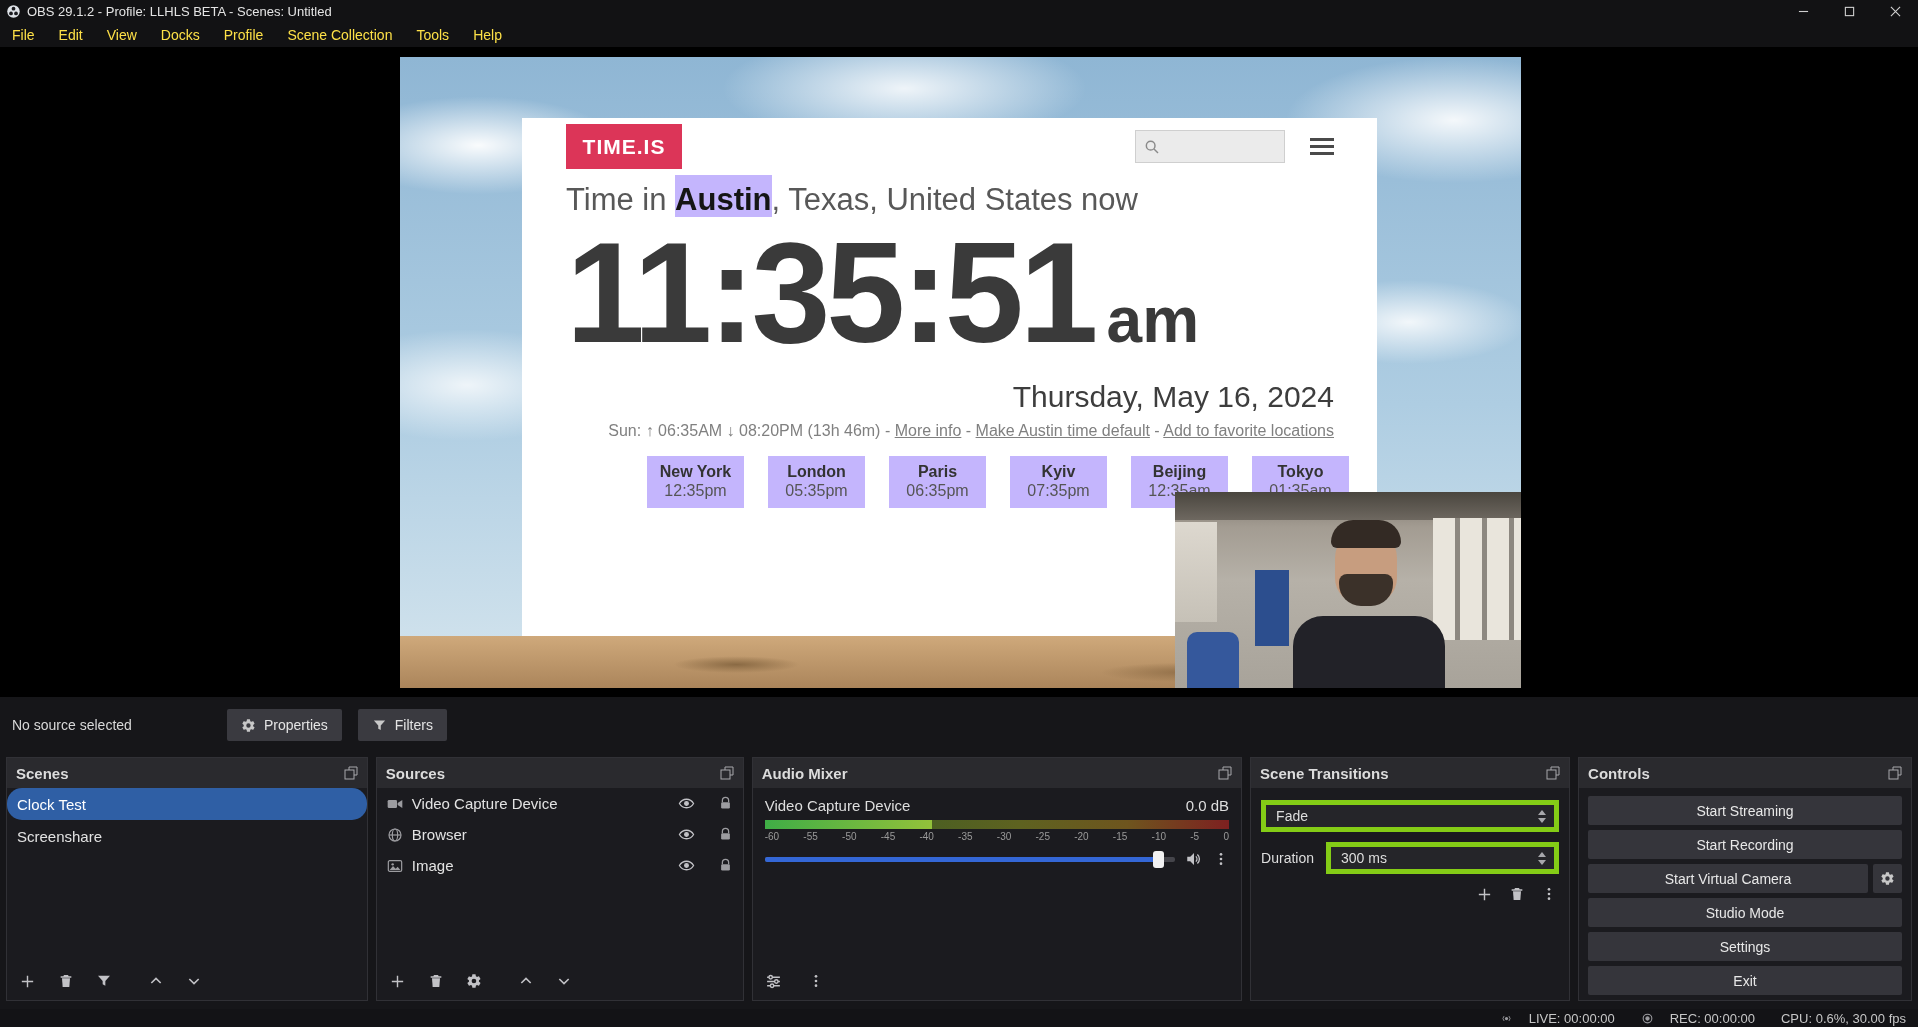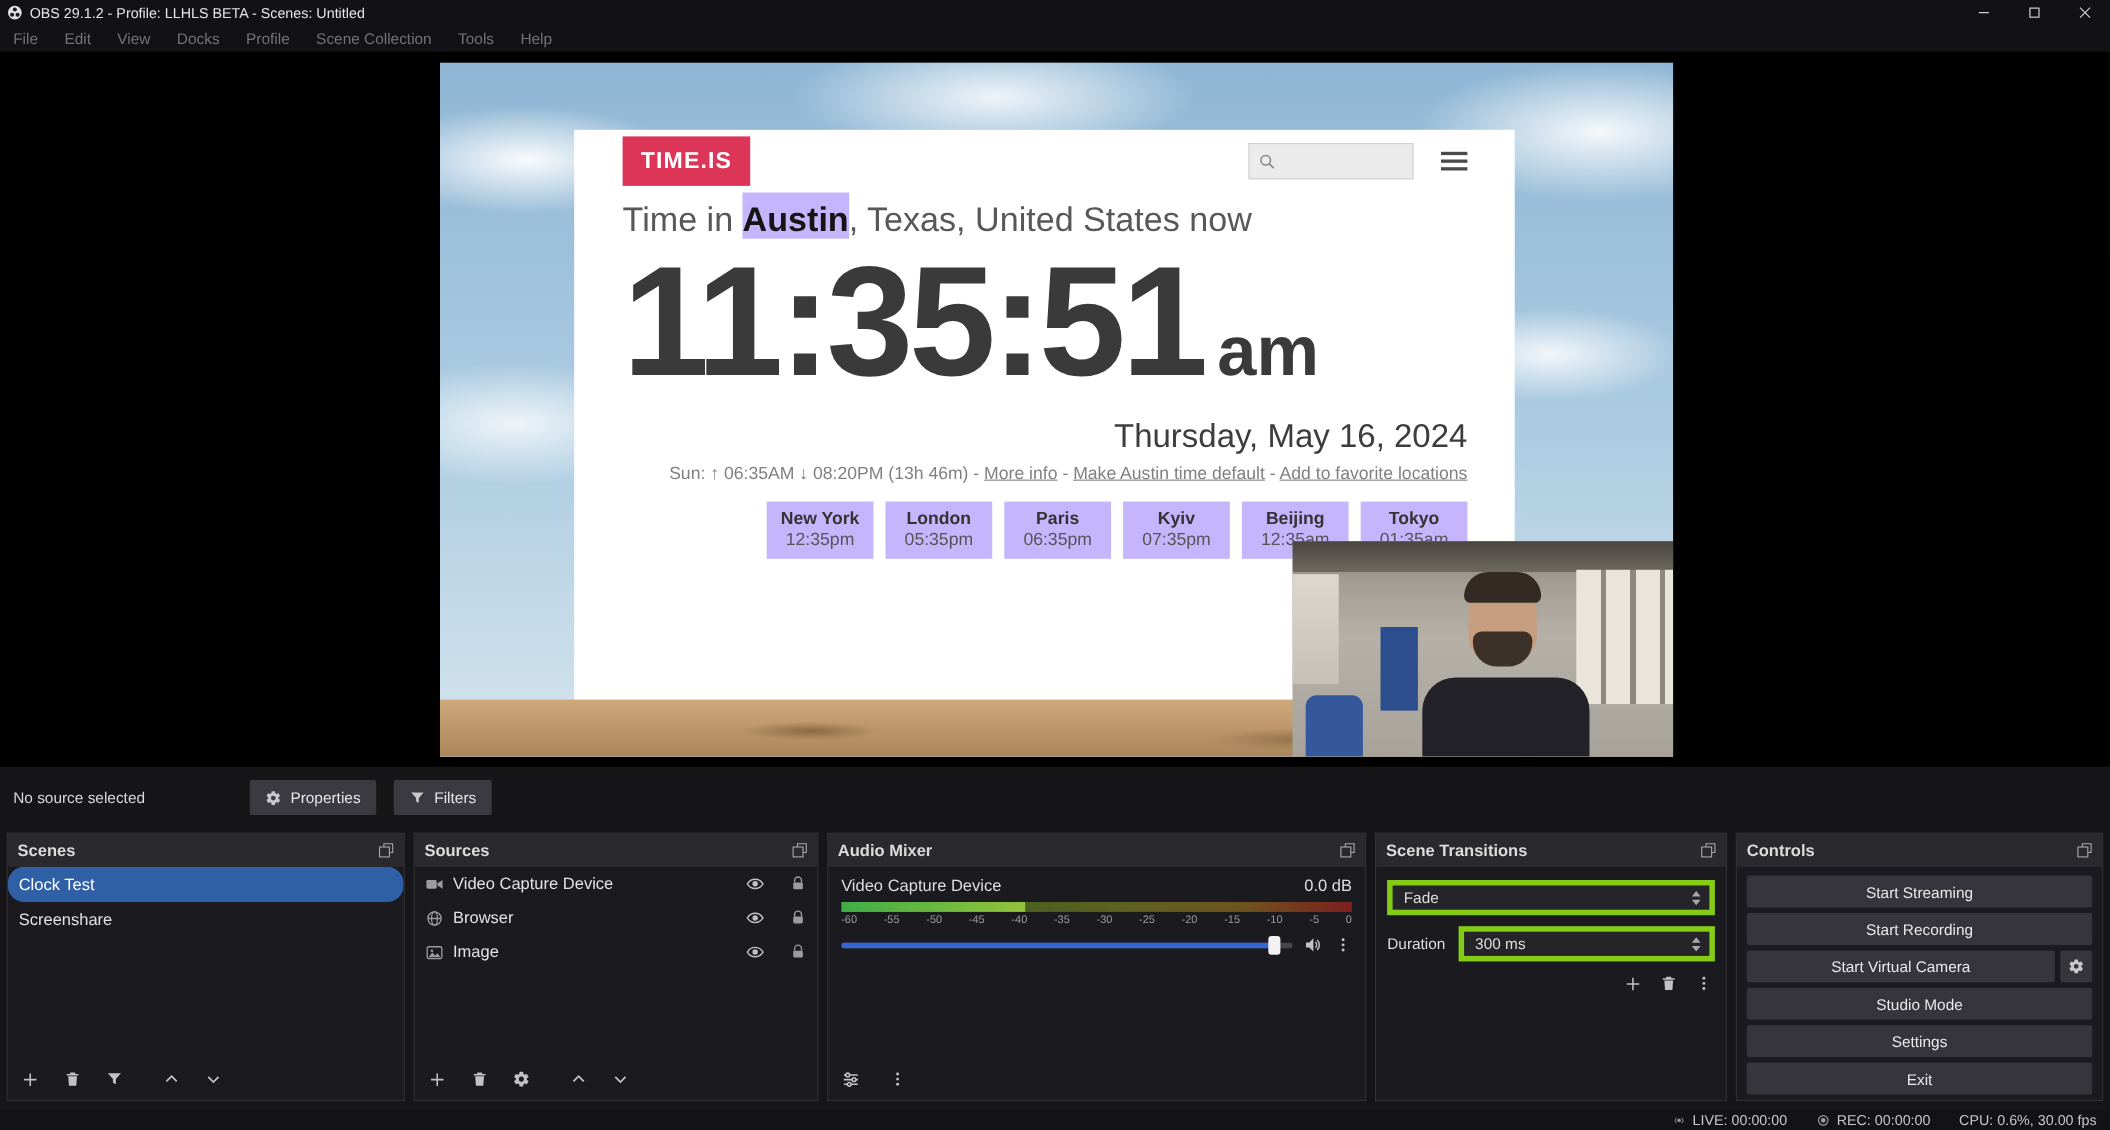--- a/index.html
+++ b/index.html
@@ -7,21 +7,21 @@
     font-family:"Liberation Sans", sans-serif; }
 
   
   .titlebar { height:22px; background:#121214; display:flex; align-items:center; color:#e4e4e4; font-size:13px; }
   .titlebar .logo { width:15px; height:15px; margin:0 6px 0 6px; display:flex; }
   .win-btns { margin-left:auto; display:flex; }
   .win-btn { width:46px; height:22px; display:flex; align-items:center; justify-content:center; color:#cfcfcf; cursor:pointer; }
 
   
   .menubar { height:25px; background:#121214; display:flex; align-items:center; }
-  .menu-item { padding:0 12px; font-size:14px; color:#737373; height:100%; display:flex; align-items:center; cursor:pointer; }
+  .menu-item { padding:0 12px; font-size:14px; color:#fde047; height:100%; display:flex; align-items:center; cursor:pointer; }
 
   
   .preview-area { height:650px; background:#000; position:relative; }
   .video { position:absolute; left:400px; top:10px; width:1121px; height:631px; overflow:hidden;
     background:
       radial-gradient(ellipse 200px 70px at 7% 14%, rgba(255,255,255,.95), rgba(255,255,255,0) 70%),
       radial-gradient(ellipse 240px 90px at 94% 10%, rgba(255,255,255,.9), rgba(255,255,255,0) 70%),
       radial-gradient(ellipse 170px 60px at 90% 42%, rgba(255,255,255,.85), rgba(255,255,255,0) 70%),
       radial-gradient(ellipse 210px 80px at 6% 52%, rgba(255,255,255,.8), rgba(255,255,255,0) 70%),
       radial-gradient(ellipse 260px 80px at 45% 5%, rgba(255,255,255,.85), rgba(255,255,255,0) 70%),
@@ -41,21 +41,21 @@
   .hamburger { position:absolute; left:788px; top:20px; width:24px; display:flex; flex-direction:column; gap:4px; }
   .hamburger i { display:block; height:3px; background:#4a4a4a; }
   .heading { position:absolute; left:44px; top:64px; font-size:31px; color:#585858; white-space:nowrap; }
   .heading .city { font-weight:700; color:#151515; }
   .clock-row { position:absolute; left:44px; top:100px; display:flex; align-items:baseline; gap:12px; }
   .clock-time { font-size:142px; font-weight:700; letter-spacing:-4px; color:#3a3a3a; line-height:1.05; }
   .clock-ampm { font-size:64px; font-weight:700; color:#3a3a3a; line-height:1; }
   .date-line { position:absolute; right:43px; top:262px; font-size:30px; color:#3d3d3d; }
   .sun-line { position:absolute; right:43px; top:304px; font-size:16px; color:#808080; white-space:nowrap; }
   .sun-line a { color:#808080; text-decoration:underline; cursor:pointer; }
-  .cities { position:absolute; right:43px; top:338px; display:flex; gap:11px; }
+  .cities { position:absolute; right:28px; top:338px; display:flex; gap:24px; }
   .city { width:97px; height:52px; background:#c4b5fd; text-align:center; padding-top:7px; }
   .city-name { font-size:16px; font-weight:700; color:#333; }
   .city-time { font-size:16px; color:#555; margin-top:1px; }
 
   
   .webcam { position:absolute; right:0; bottom:0; width:346px; height:196px; overflow:hidden;
     background:linear-gradient(180deg,#7a736a 0%,#a39c92 18%,#b6b1a8 45%,#a8a39a 100%); }
   .wc-ceiling { position:absolute; top:0; left:0; right:0; height:28px; background:linear-gradient(180deg,#4a463f,#6e6860); }
   .wc-window-right { position:absolute; right:0; top:26px; width:88px; height:122px;
     background:repeating-linear-gradient(90deg,#e9e5dc 0 22px,#8d8880 22px 27px); }
@@ -122,21 +122,21 @@
   .ctl-btn { height:29px; background:#35353b; border:none; border-radius:2px; color:#e8e8e8; font-size:14px;
     font-family:inherit; cursor:pointer; width:100%; }
   .ctl-row { display:flex; gap:5px; }
   .ctl-row .grow { flex:1; }
   .ctl-sq { width:29px; height:29px; flex:none; display:flex; align-items:center; justify-content:center;
     background:#35353b; border:none; border-radius:2px; color:#c8c8c8; cursor:pointer; }
 
   
   .statusbar { height:18px; background:#131316; display:flex; align-items:center; justify-content:flex-end;
     gap:26px; padding-right:12px; font-size:13px; color:#c6c6c6; }
-  .status-group { display:flex; align-items:center; gap:6px; }
+  .status-group { display:flex; align-items:center; gap:16px; }
 </style>
 </head>
 <body>
 
 <div class="titlebar">
   <span class="logo">
     <svg viewBox="0 0 24 24" width="15" height="15">
         <circle cx="12" cy="12" r="10" fill="#dfe3e8"></circle>
         <circle cx="12" cy="7.5" r="3" fill="#1b1b1f"></circle>
         <circle cx="8" cy="15" r="3" fill="#1b1b1f"></circle>

